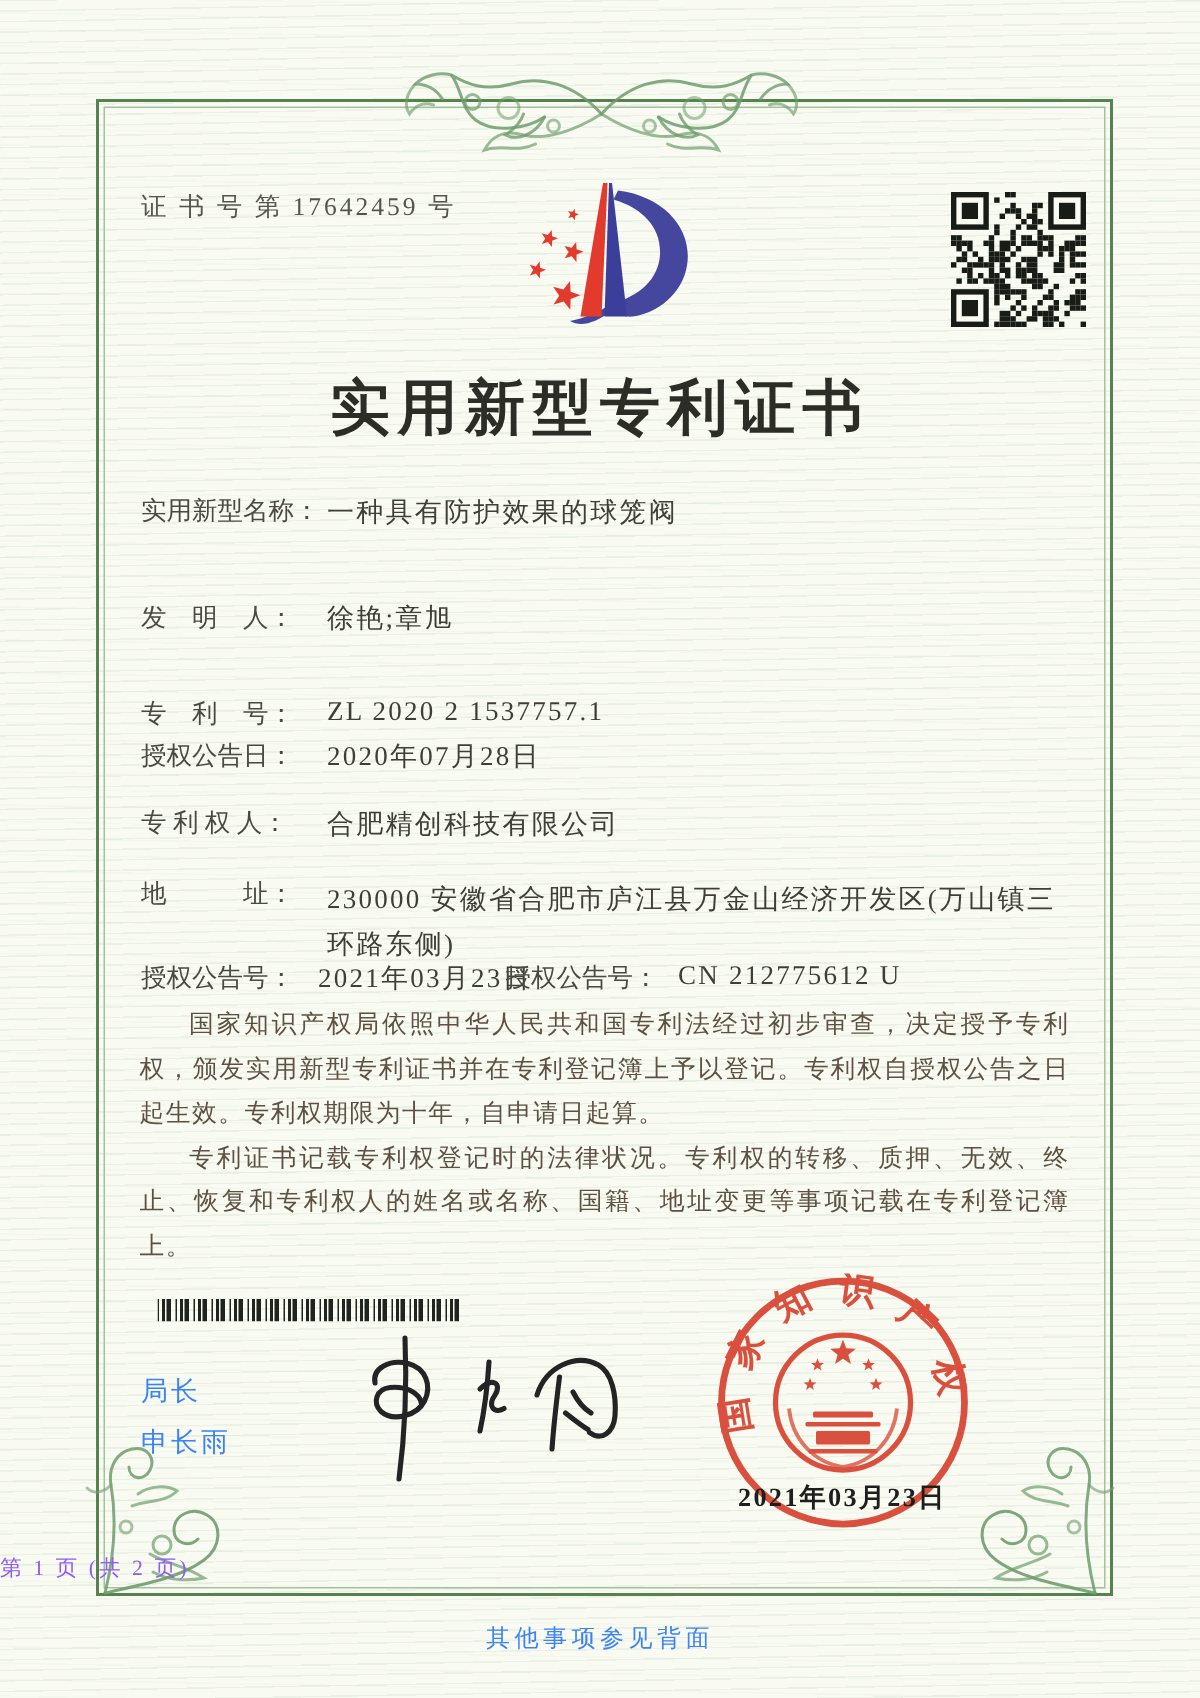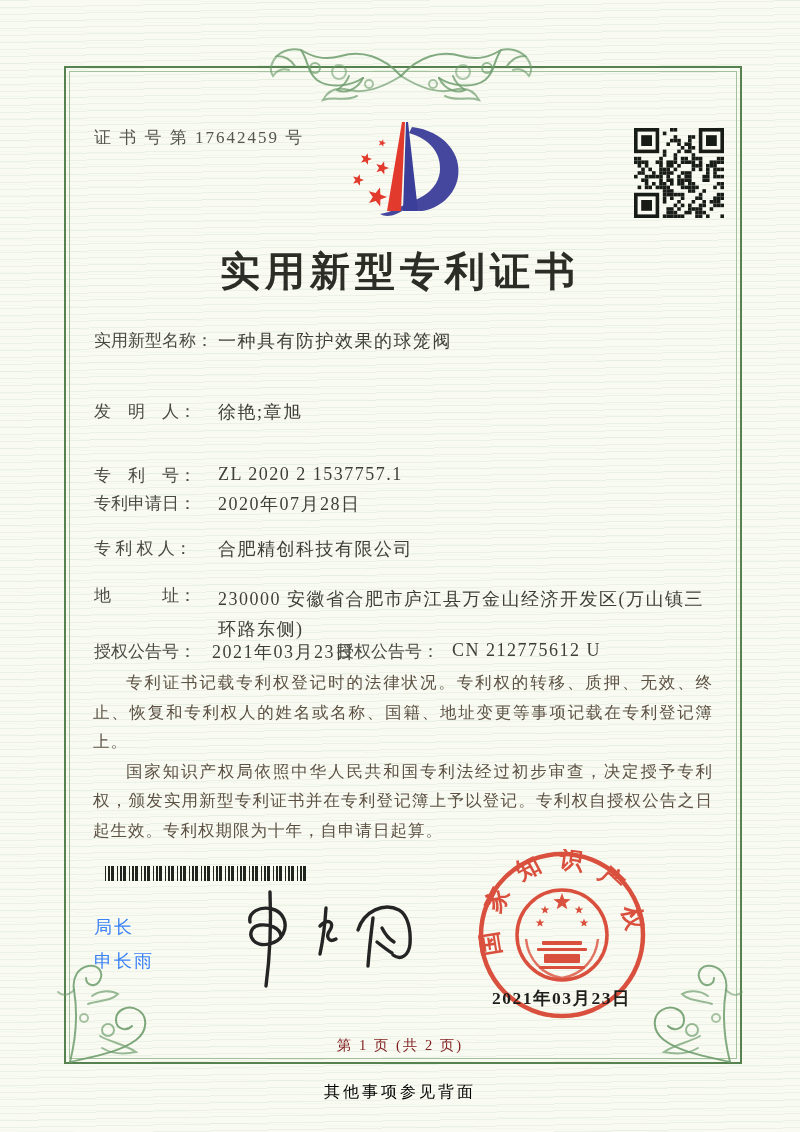--- a/index.html
+++ b/index.html
@@ -59,26 +59,26 @@
     font-family:"Liberation Sans","DejaVu Sans",sans-serif;
     font-size:18px;color:#3b82f6;line-height:34px;letter-spacing:2px;
   }
   .signature{position:absolute;left:224px;top:882px;width:210px;height:115px;}
   .seal{position:absolute;left:476px;top:849px;width:172px;height:172px;opacity:0.92;}
   .seal-date{
     position:absolute;left:492px;top:986px;
     font-size:17.5px;font-weight:600;letter-spacing:1.5px;color:#1e1e1c;z-index:5;
   }
   .page-num{
-    position:absolute;left:0;top:1036px;width:100%;text-align:center;
-    font-size:14.5px;letter-spacing:2px;color:#7f1d1d;
+    position:absolute;left:0;top:1036px;width:100%;
+    font-size:14.5px;letter-spacing:2px;color:#8b5cf6;
   }
   .back-note{
     position:absolute;left:0;top:1082px;width:100%;text-align:center;
-    font-size:16px;letter-spacing:3px;color:#000000;
+    font-size:16px;letter-spacing:3px;color:#3b82f6;
   }
 </style>
 </head>
 <body>
 
 <div class="paper-texture"></div>
 
 <div class="frame">
   <div class="frame-inner"></div>
 </div>
@@ -363,38 +363,38 @@
 <div class="fieldrow" style="top:329px;">
   <span class="flabel">实用新型名称：</span><span class="fvalue">一种具有防护效果的球笼阀</span>
 </div>
 <div class="fieldrow" style="top:400px;">
   <span class="flabel">发　明　人：</span><span class="fvalue">徐艳;章旭</span>
 </div>
 <div class="fieldrow" style="top:464px;">
   <span class="flabel">专　利　号：</span><span class="fvalue">ZL 2020 2 1537757.1</span>
 </div>
 <div class="fieldrow" style="top:492px;">
-  <span class="flabel">专利申请日：</span><span class="fvalue">2020年07月28日</span>
+  <span class="flabel">授权公告日：</span><span class="fvalue">2020年07月28日</span>
 </div>
 <div class="fieldrow" style="top:537px;">
   <span class="flabel">专 利 权 人：</span><span class="fvalue">合肥精创科技有限公司</span>
 </div>
 <div class="fieldrow" style="top:584px;">
   <span class="flabel">地　　　址：</span><span class="fvalue addr">230000 安徽省合肥市庐江县万金山经济开发区(万山镇三环路东侧)</span>
 </div>
 <div class="fieldrow" style="top:640px;width:620px;">
   <span class="flabel" style="width:118px;">授权公告号：</span><span class="fvalue">2021年03月23日</span>
   <span class="grant2">
     <span class="flabel">授权公告号：</span><span class="fvalue">CN 212775612 U</span>
   </span>
 </div>
 
 <div class="bodytext">
+  <p>国家知识产权局依照中华人民共和国专利法经过初步审查，决定授予专利权，颁发实用新型专利证书并在专利登记簿上予以登记。专利权自授权公告之日起生效。专利权期限为十年，自申请日起算。</p>
   <p>专利证书记载专利权登记时的法律状况。专利权的转移、质押、无效、终止、恢复和专利权人的姓名或名称、国籍、地址变更等事项记载在专利登记簿上。</p>
-  <p>国家知识产权局依照中华人民共和国专利法经过初步审查，决定授予专利权，颁发实用新型专利证书并在专利登记簿上予以登记。专利权自授权公告之日起生效。专利权期限为十年，自申请日起算。</p>
 </div>
 
 <svg class="barcode" viewBox="0 0 206 15" preserveAspectRatio="none">
   <g id="barcode-bars" fill="#20241f">
       <rect x="0" y="0" width="1" height="15"></rect>
       <rect x="3" y="0" width="2" height="15"></rect>
       <rect x="6" y="0" width="3" height="15"></rect>
       <rect x="12" y="0" width="1" height="15"></rect>
       <rect x="15" y="0" width="2" height="15"></rect>
       <rect x="18" y="0" width="3" height="15"></rect>

